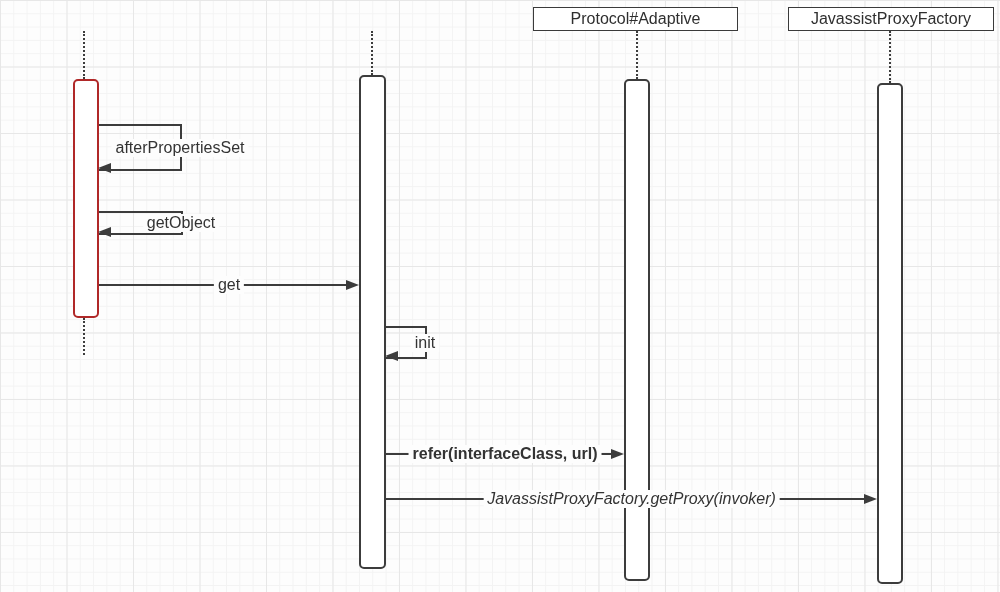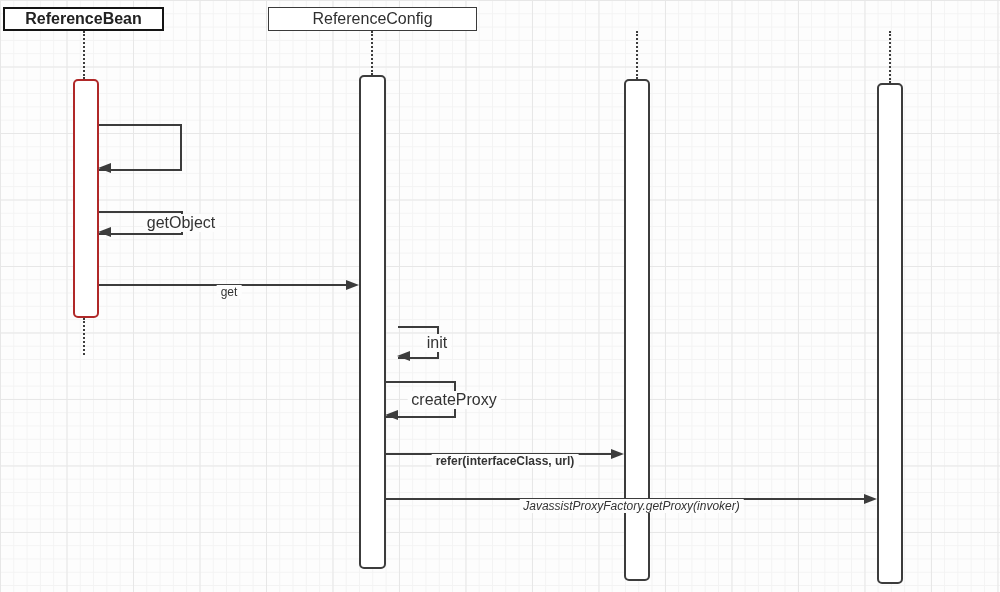--- a/index.html
+++ b/index.html
@@ -41,77 +41,74 @@
     border-right:13px solid #3c3c3c;
   }
   .msg{position:absolute;height:2px;}
   .msg .line{position:absolute;left:0;right:11px;top:0;height:2px;background:#3c3c3c;}
   .msg .ah-right{
     position:absolute;right:0;top:-4px;width:0;height:0;
     border-top:5px solid transparent;border-bottom:5px solid transparent;
     border-left:13px solid #3c3c3c;
   }
   .msg .lbl{
-    position:absolute;left:50%;top:8px;transform:translate(-50%,-50%);
-    background:#fdfdfd;padding:0 4px;font-size:12px;color:#333;white-space:nowrap;
+    position:absolute;left:50%;top:1px;transform:translate(-50%,-50%);
+    background:#fdfdfd;padding:0 4px;font-size:16px;color:#333;white-space:nowrap;
   }
 </style>
 </head>
 <body>
 
 <div class="canvas">
 
   <div class="lifeline" style="left:83px;top:31px;height:48px;"></div>
   <div class="lifeline" style="left:83px;top:318px;height:37px;"></div>
   <div class="lifeline" style="left:371px;top:31px;height:44px;"></div>
   <div class="lifeline" style="left:636px;top:31px;height:48px;"></div>
   <div class="lifeline" style="left:889px;top:31px;height:52px;"></div>
 
   <div class="bar red" style="left:73px;top:79px;width:26px;height:239px;"></div>
   <div class="bar" style="left:359px;top:75px;width:27px;height:494px;"></div>
   <div class="bar" style="left:624px;top:79px;width:26px;height:502px;"></div>
   <div class="bar" style="left:877px;top:83px;width:26px;height:501px;"></div>
 
   <div class="loop" style="left:99px;top:124px;width:83px;height:47px;">
     <span class="ah-left"></span>
+    <span class="lbl">afterPropertiesSet</span>
   </div>
 
   <div class="loop" style="left:99px;top:211px;width:84px;height:24px;">
     <span class="ah-left"></span>
     <span class="lbl">getObject</span>
   </div>
 
   <div class="msg" style="left:99px;top:284px;width:260px;">
     <span class="line"></span>
     <span class="ah-right"></span>
     <span class="lbl">get</span>
   </div>
 
-  <div class="loop" style="left:398px;top:326px;width:41px;height:33px;">
+  <div class="loop" style="left:386px;top:326px;width:41px;height:33px;">
     <span class="ah-left"></span>
     <span class="lbl">init</span>
   </div>
 
-  <div class="loop" style="left:386px;top:381px;width:70px;height:37px;">
-    <span class="ah-left"></span>
-    <span class="lbl">createProxy</span>
-  </div>
 
   <div class="msg" style="left:386px;top:453px;width:238px;font-weight:bold;">
     <span class="line"></span>
     <span class="ah-right"></span>
     <span class="lbl">refer(interfaceClass, url)</span>
   </div>
 
   <div class="msg" style="left:386px;top:498px;width:491px;font-style:italic;">
     <span class="line"></span>
     <span class="ah-right"></span>
     <span class="lbl">JavassistProxyFactory.getProxy(invoker)</span>
   </div>
 
-  <div class="actor em" style="left:3px;width:161px;">
-    <span>ReferenceBean</span>
+  <div class="actor" style="left:533px;width:205px;">
+    <span>Protocol#Adaptive</span>
   </div>
-  <div class="actor" style="left:268px;width:209px;">
-    <span>ReferenceConfig</span>
+  <div class="actor" style="left:788px;width:206px;">
+    <span>JavassistProxyFactory</span>
   </div>
 
 </div>
 
 </body></html>

